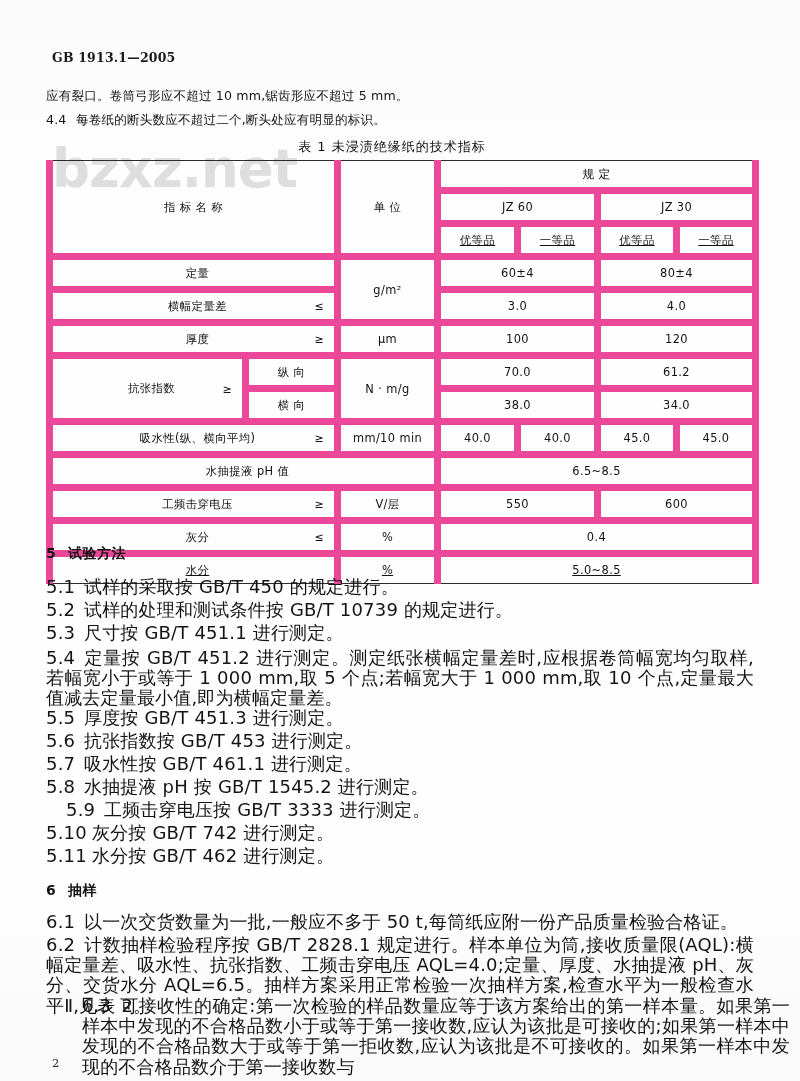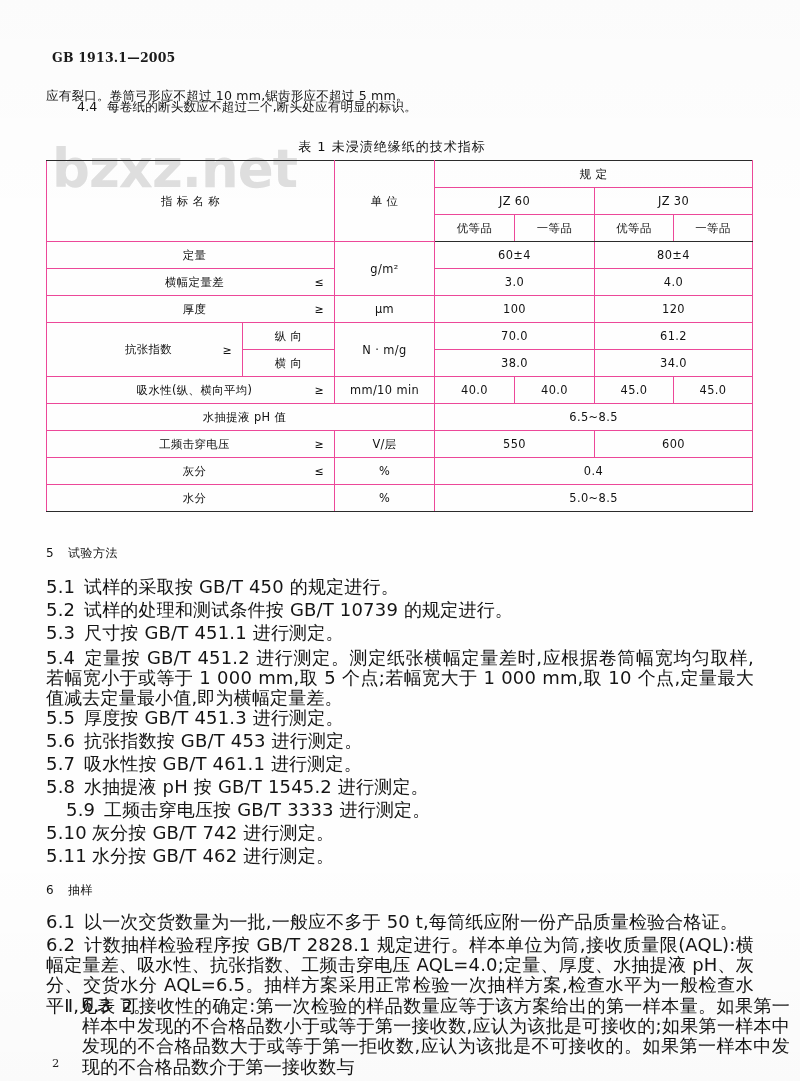--- a/index.html
+++ b/index.html
@@ -60,21 +60,21 @@
   }
   .para {
     position: absolute;
     color: #141414;
     font-size: 12.6px;
     line-height: 19.6px;
     letter-spacing: 0.15px;
     text-align: justify;
   }
   .p-top1 { left: 46px; top: 86px; width: 708px; }
-  .p-top2 { left: 46px; top: 97px; width: 708px; margin-left: 31px; }
+  .p-top2 { left: 46px; top: 110px; width: 708px; }
   .indent-num { display: inline-block; min-width: 30px; }
   .table-caption {
     position: absolute;
     left: 0;
     top: 138px;
     width: 784px;
     text-align: center;
     font-size: 13px;
     font-weight: normal;
     color: #121212;
@@ -88,50 +88,50 @@
     width: 706px;
   }
   table.spec {
     border-collapse: collapse;
     width: 706px;
     font-size: 11.4px;
     color: #111;
     table-layout: fixed;
   }
   table.spec td, table.spec th {
-    border: 1px solid #ec4899;
+    border: 7px solid #ec4899;
     padding: 0;
     height: 26px;
     text-align: center;
     vertical-align: middle;
     font-weight: normal;
     letter-spacing: 0.4px;
   }
   table.spec .outer-t { border-top: 1.6px solid #2b2b2b; }
-  table.spec .outer-b { border-bottom: 1.6px solid #2b2b2b; }
+  table.spec .outer-b { border-bottom: 1.6px solid #2b2b2b; text-decoration: underline; }
   .cell-name {
     text-align: left;
     padding-left: 8px !important;
     position: relative;
   }
   .cell-name .sym {
     position: absolute;
     right: 10px;
     top: 50%;
     transform: translateY(-50%);
     font-size: 11px;
   }
   .sub-dir { width: 90px; }
   .hdr-cell { font-size: 11.6px; letter-spacing: 2px; }
   .nowrapc { white-space: nowrap; }
   
   .sec-title {
     position: absolute;
-    font-size: 12px;
-    font-weight: normal;
+    font-size: 14px;
+    font-weight: bold;
     color: #121212;
     letter-spacing: 0.5px;
   }
   .sec-title .sn { display: inline-block; min-width: 22px; }
   .clause {
     position: absolute;
     left: 46px;
     width: 708px;
     font-size: 18px;
     line-height: 20.2px;

